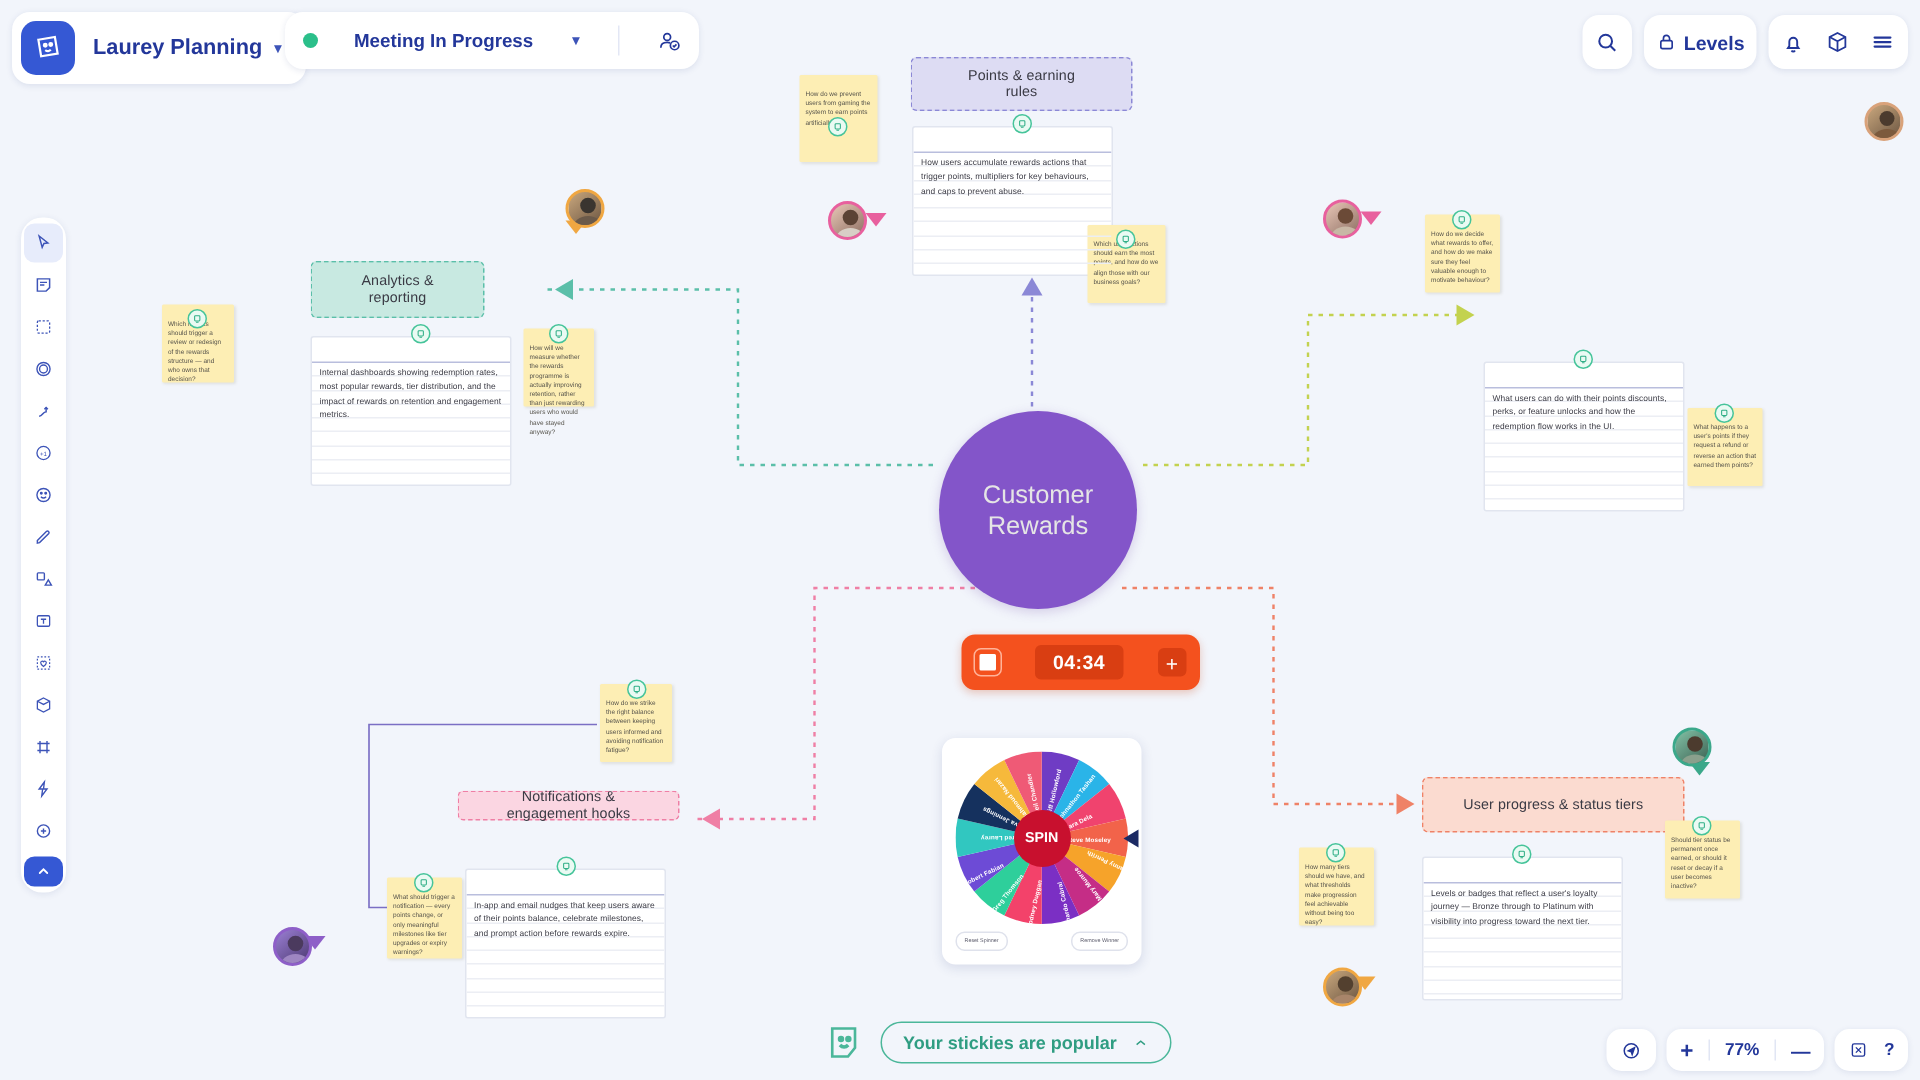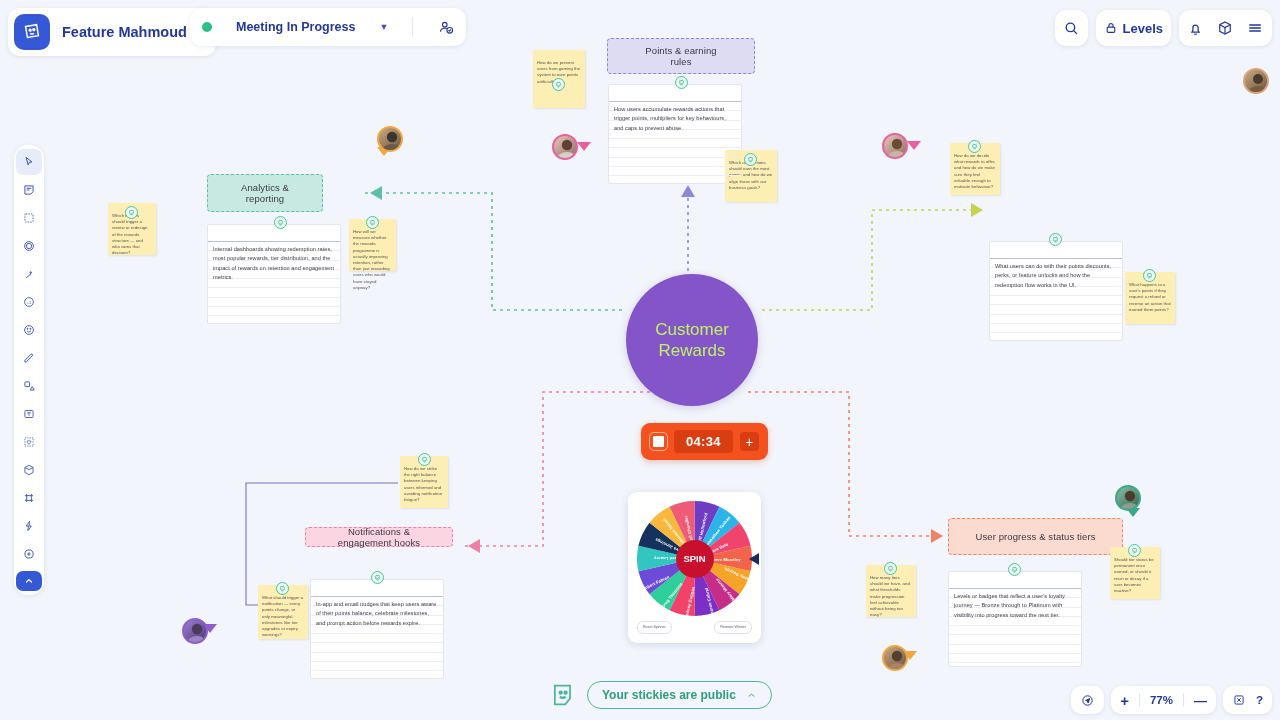--- a/index.html
+++ b/index.html
@@ -95,30 +95,30 @@
   .badge-ai {
     position: absolute; width: 13px; height: 13px; border-radius: 50%;
     background: #eafaf3; border: 1.3px solid #46c49a;
     display: flex; align-items: center; justify-content: center; z-index: 5;
   }
   .badge-ai svg { width: 7px; height: 7px; }
 
   
   .central {
     position: absolute; width: 132px; height: 132px; border-radius: 50%;
-    background: #8355c9; color: #bef264;
+    background: #8355c9; color: #e5e5e5;
     display: flex; align-items: center; justify-content: center; text-align: center;
     font-size: 17px; line-height: 21px;
     box-shadow: 0 2px 8px rgba(100,60,160,.22);
   }
 
   
   .timer {
     position: absolute; background: #f4511e; border-radius: 9px;
-    display: flex; align-items: center; gap: 7px; padding: 7px 9px;
+    display: flex; align-items: center; gap: 23px; padding: 7px 9px;
     box-shadow: 0 2px 6px rgba(200,70,20,.28);
   }
   .timer-stop {
     width: 17px; height: 17px; border-radius: 4px; background: #fff;
     border: 3.5px solid #f4511e; outline: 1px solid #ffb399;
   }
   .timer-read {
     background: #d93e12; color: #fff; border-radius: 4px;
     font-size: 13px; font-weight: bold; padding: 4px 12px; letter-spacing: .3px;
   }
@@ -198,21 +198,21 @@
   <div class="topbar-left">
     <div class="logo-btn">
       <svg viewBox="0 0 24 24" width="22" height="22" fill="none" stroke="#fff" stroke-width="1.6">
         <path d="M5 6l12-2 2 12-12 2z"></path>
           <circle cx="10" cy="10" r="1" fill="#fff"></circle>
           <circle cx="14" cy="9.5" r="1" fill="#fff"></circle>
         <path d="M10 13.5c1.5 1.2 3 1 4-.3"></path>
       </svg>
     </div>
     <div class="proj-name">
-      <span>Feature Mahmoud</span>
+      <span>Laurey Planning</span>
       <span class="chev">▼</span>
     </div>
   </div>
 
   <div class="meeting-pill">
     <span class="dot-green"></span>
     <span class="meeting-label">Meeting In Progress</span>
     <span class="chev">▼</span>
     <span class="divider-v"></span>
     <span>
@@ -728,21 +728,21 @@
   <div class="bottom-center">
     <span class="sticky-face">
       <svg viewBox="0 0 24 24" width="28" height="28" fill="none" stroke="#4bb79a" stroke-width="1.5">
         <path d="M5 4h13v11l-4 5H5z"></path>
           <circle cx="10" cy="10" r="1.1" fill="#4bb79a"></circle>
           <circle cx="14.2" cy="10" r="1.1" fill="#4bb79a"></circle>
         <path d="M9.4 13.4c1.4 1.5 3.3 1.5 4.7 0" stroke-width="2"></path>
       </svg>
     </span>
     <span class="public-pill">
-      <span>Your stickies are public</span>
+      <span>Your stickies are popular</span>
       <svg viewBox="0 0 24 24" width="11" height="11" fill="none" stroke="#2f9d82" stroke-width="2">
           <path d="M6 14l6-5 6 5"></path>
         </svg>
     </span>
   </div>
 
   <div class="bottom-right">
     <div class="br-group">
       <span>
         <svg viewBox="0 0 24 24" width="15" height="15" fill="none" stroke="#23379a" stroke-width="1.6">

